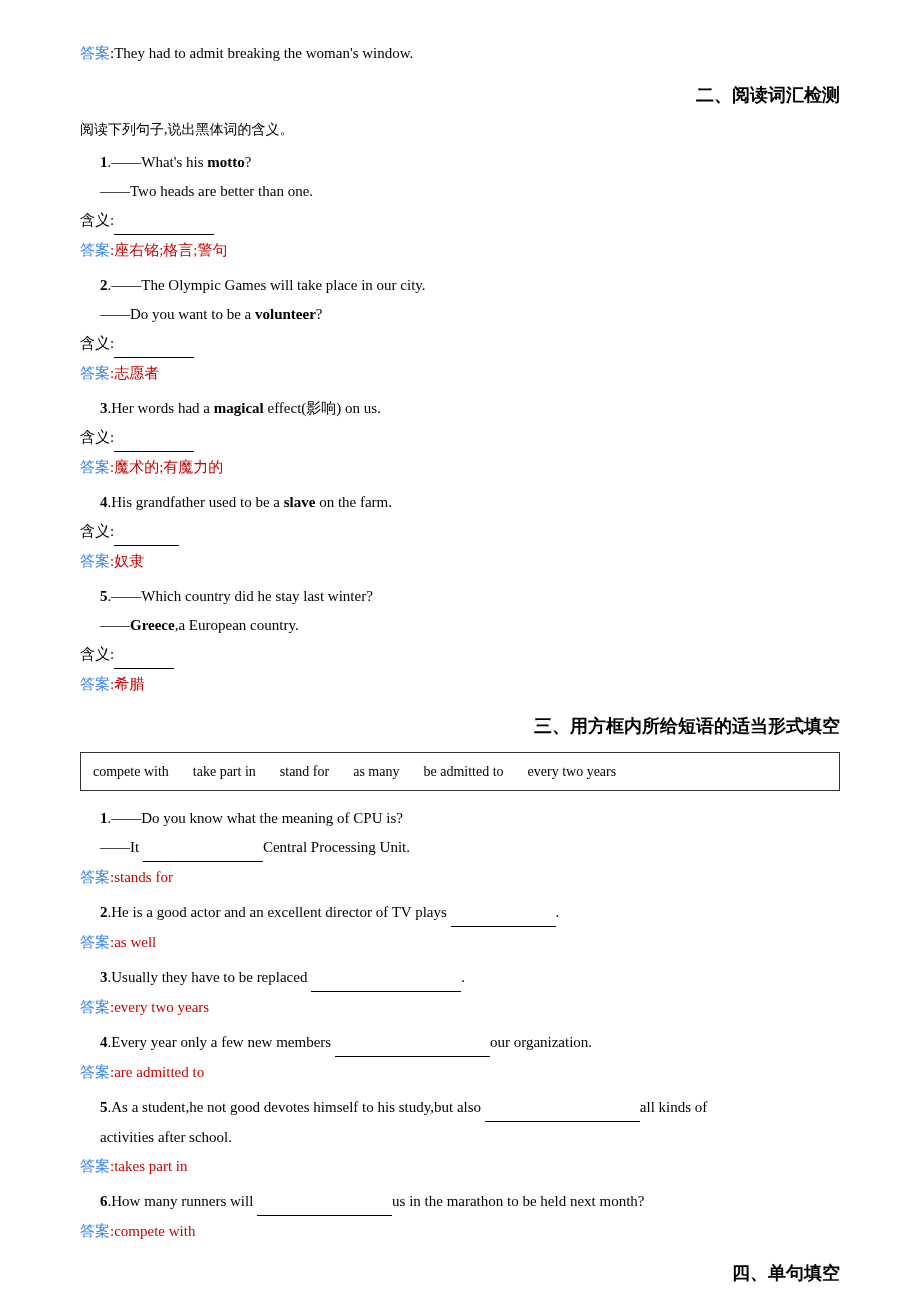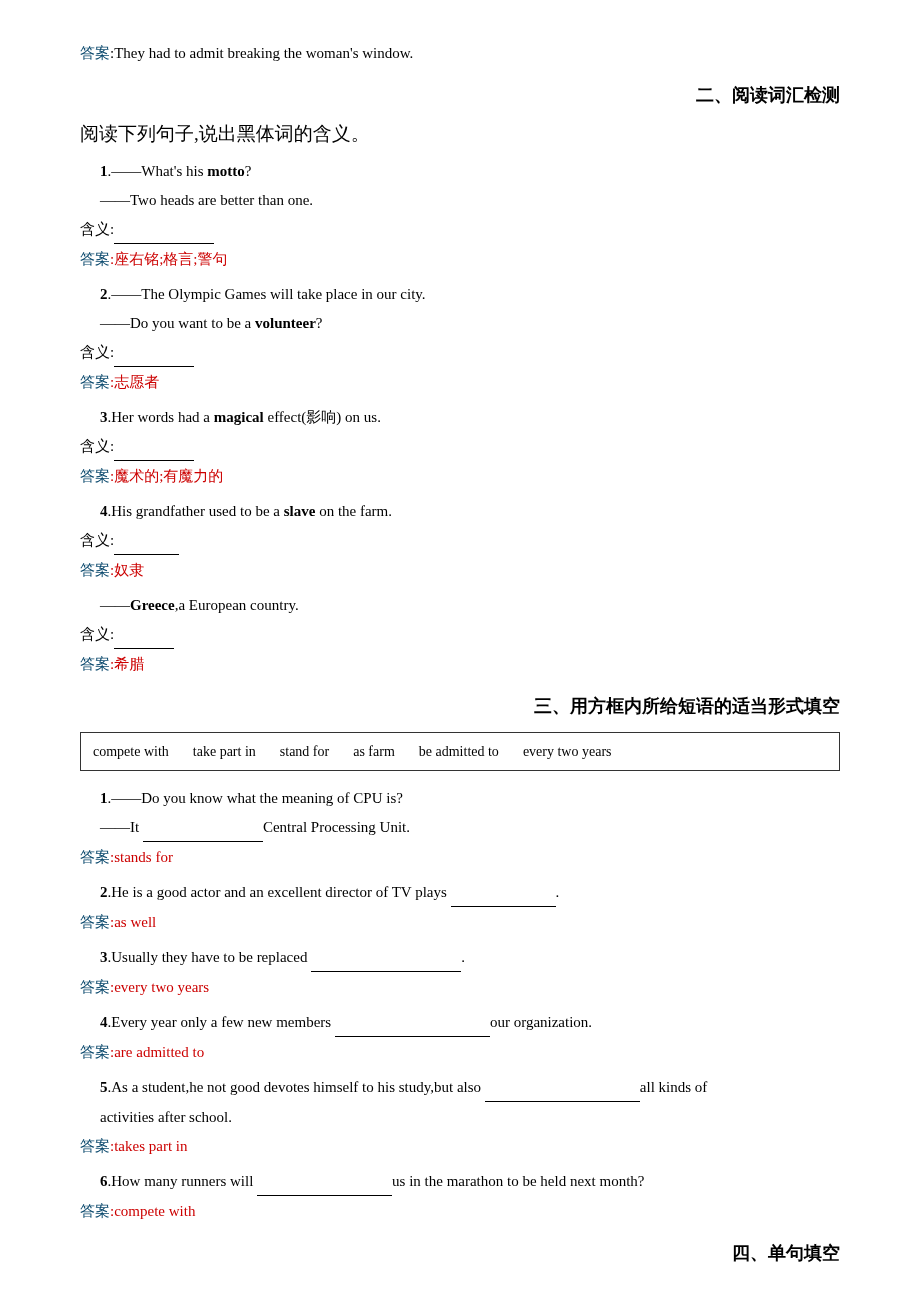--- a/index.html
+++ b/index.html
@@ -11,31 +11,31 @@
       background: #ffffff;
       font-family: "SimSun", "宋体", serif;
       font-size: 15px;
       color: #000000;
       width: 920px;
       min-height: 1302px;
       padding: 40px 80px 60px 80px;
       line-height: 1.8;
     }
     .answer-label {
-      color: #0c4a6e;
+      color: #3b82f6;
       font-weight: normal;
     }
     .section-title {
       font-size: 18px;
       font-weight: bold;
       margin: 12px 0 6px 0;
       text-align: right;
     }
     .sub-text {
-      font-size: 19px;
+      font-size: 14px;
       margin-bottom: 6px;
     }
     .question-block {
       margin-bottom: 8px;
     }
     .question-line {
       margin-bottom: 2px;
       margin-left: 20px;
     }
     .meaning-line {
@@ -95,32 +95,33 @@
   <div class="answer-line"><span class="answer-label">答案</span>:魔术的;有魔力的</div>
 </div>
 
 <div class="question-block">
   <div class="question-line"><span class="question-num">4</span><span>.His grandfather used to be a </span><span class="bold-word">slave</span><span> on the farm.</span></div>
   <div class="meaning-line">含义:<span style="display:inline-block;border-bottom:1px solid #000;min-width:65px;">&nbsp;</span></div>
   <div class="answer-line"><span class="answer-label">答案</span>:奴隶</div>
 </div>
 
 <div class="question-block">
+  <div class="question-line"><span class="question-num">5</span><span>.——Which country did he stay last winter?</span></div>
   <div class="question-line">——<span class="bold-word">Greece</span>,a European country.</div>
   <div class="meaning-line">含义:<span style="display:inline-block;border-bottom:1px solid #000;min-width:60px;">&nbsp;</span></div>
   <div class="answer-line"><span class="answer-label">答案</span>:希腊</div>
 </div>
 
 <div class="section-title">三、用方框内所给短语的适当形式填空</div>
 
 <div class="box-container">
   <span>compete with</span>
   <span>take part in</span>
   <span>stand for</span>
-  <span>as farm</span>
+  <span>as many</span>
   <span>be admitted to</span>
   <span>every two years</span>
 </div>
 
 <div class="question-block">
   <div class="question-line"><span class="question-num">1</span><span>.——Do you know what the meaning of CPU is?</span></div>
   <div class="question-line">——It <span style="display:inline-block;border-bottom:1px solid #000;min-width:120px;">&nbsp;</span>Central Processing Unit.</div>
   <div class="answer-line"><span class="answer-label">答案</span>:stands for</div>
 </div>
 

